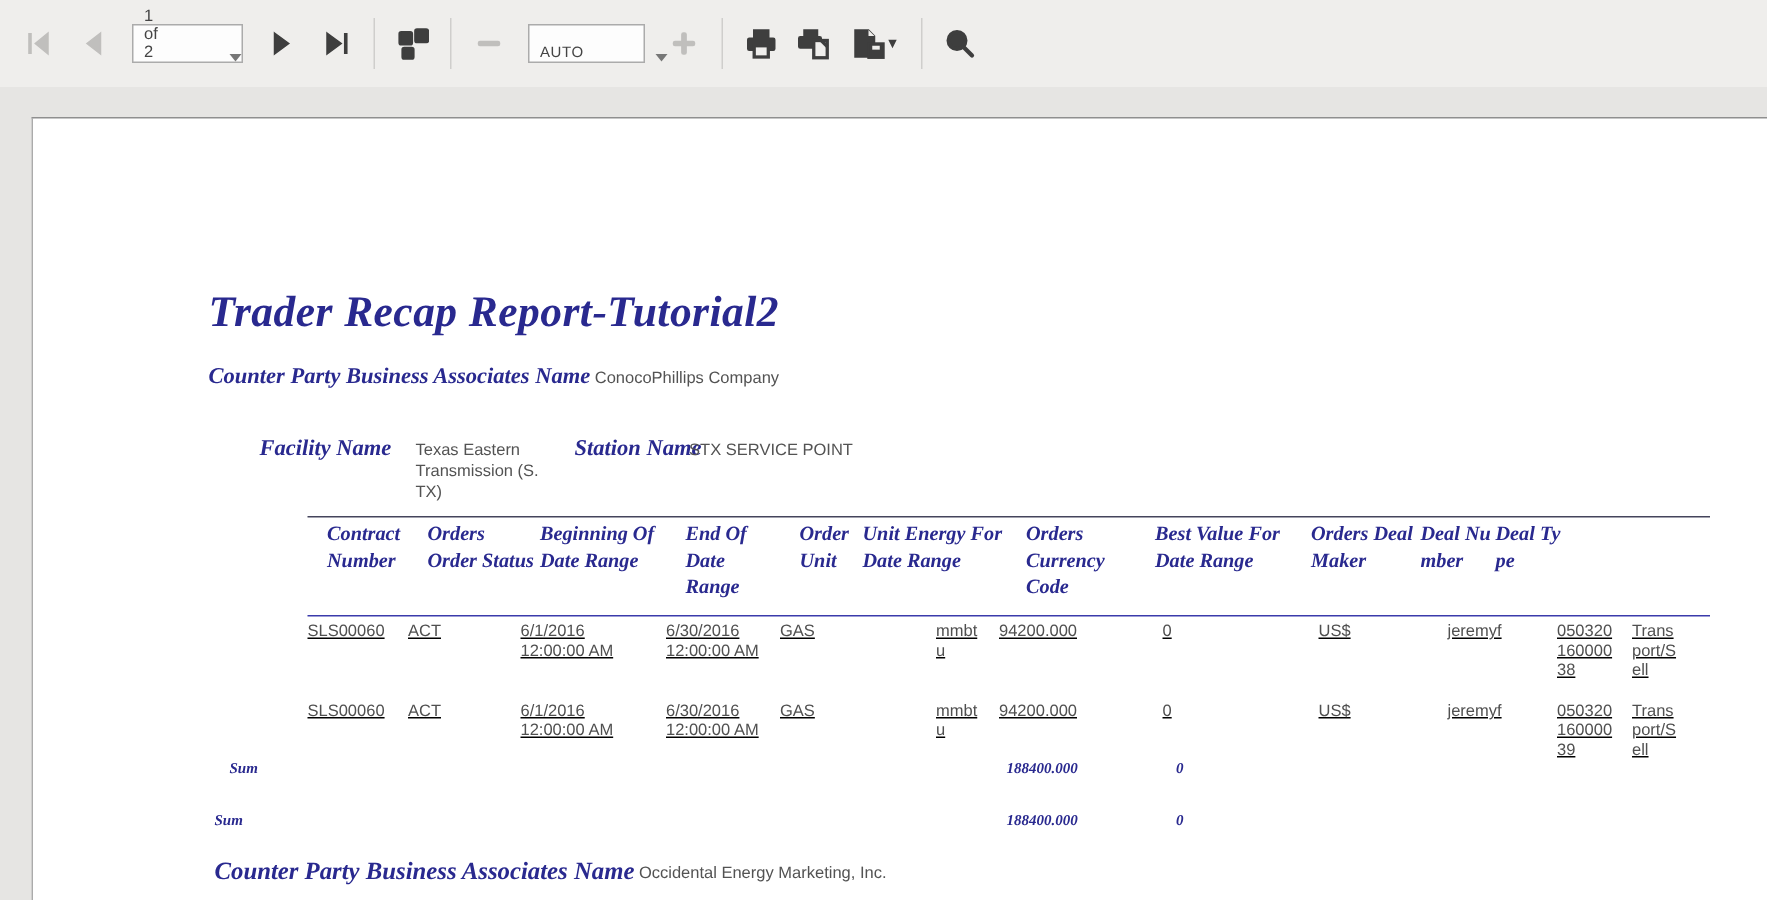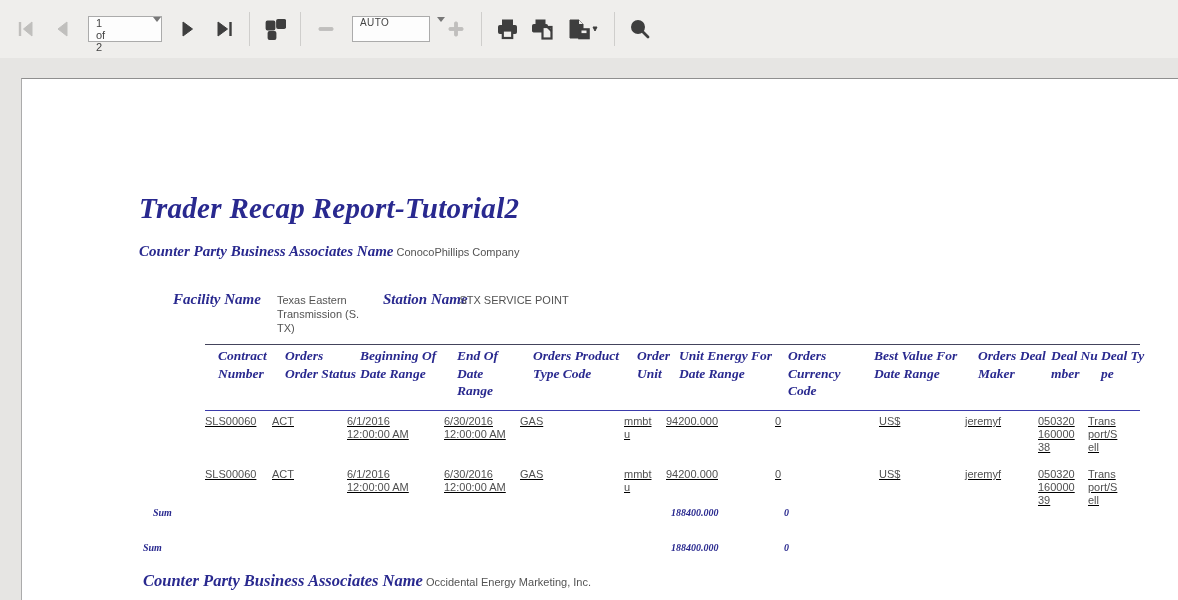--- a/index.html
+++ b/index.html
@@ -6,21 +6,21 @@
     font-family:"Liberation Sans","DejaVu Sans",sans-serif;}
   .app{position:relative;width:1178px;height:600px;background:#e6e5e3;}
 
   
   .toolbar{position:absolute;left:0;top:0;width:100%;height:58px;background:#efeeec;
     display:flex;align-items:center;padding-left:8px;box-sizing:border-box;}
   .tbtn{display:flex;align-items:center;justify-content:center;width:30px;height:36px;
     background:transparent;border:none;padding:0;margin:0 3px;cursor:pointer;}
   .tbtn svg{display:block;}
   .sep{width:1px;height:34px;background:#cfcecc;margin:0 7px;}
-  .dd{display:flex;align-items:flex-start;justify-content:space-between;height:26px;
+  .dd{display:flex;align-items:flex-end;justify-content:space-between;height:26px;
     background:#fdfdfd;border:1px solid #ababab;margin:13px 8px;padding:0 7px;box-sizing:border-box;cursor:pointer;gap:38px;}
   .dd .ddtext{font-size:11px;color:#444;}
   .caret{width:0;height:0;border-left:4px solid transparent;border-right:4px solid transparent;
     border-top:5px solid #777;margin-left:10px;}
   .ena{fill:#3e3e3e;stroke:#3e3e3e;}
   .dis{fill:#c0bfbd;stroke:#c0bfbd;}
 
   
   .viewer{position:absolute;left:0;top:58px;width:1074px;height:542px;background:#e6e5e3;}
   .page{position:absolute;left:21px;top:20px;width:1157px;height:522px;background:#ffffff;
@@ -175,21 +175,20 @@
       <div class="facval">Texas Eastern Transmission (S. TX)</div>
       <div class="stalbl navy">Station Name</div>
       <div class="staval">STX SERVICE POINT</div>
 
       <div class="tline-top"></div>
       <div class="thead">
           <div class="cell hcell col0">Contract Number</div>
           <div class="cell hcell col1">Orders Order Status</div>
           <div class="cell hcell col2">Beginning Of Date Range</div>
           <div class="cell hcell col3">End Of Date Range</div>
-          <div class="cell hcell col4">Orders Product Type Code</div>
           <div class="cell hcell col5">Order Unit</div>
           <div class="cell hcell col6">Unit Energy For Date Range</div>
           <div class="cell hcell col8">Orders Currency Code</div>
           <div class="cell hcell col7">Best Value For Date Range</div>
           <div class="cell hcell col9">Orders Deal Maker</div>
           <div class="cell hcell col10">Deal Number</div>
           <div class="cell hcell col11">Deal Type</div>
         </div>
       <div class="tline-hdr"></div>
       <div class="tbody">

